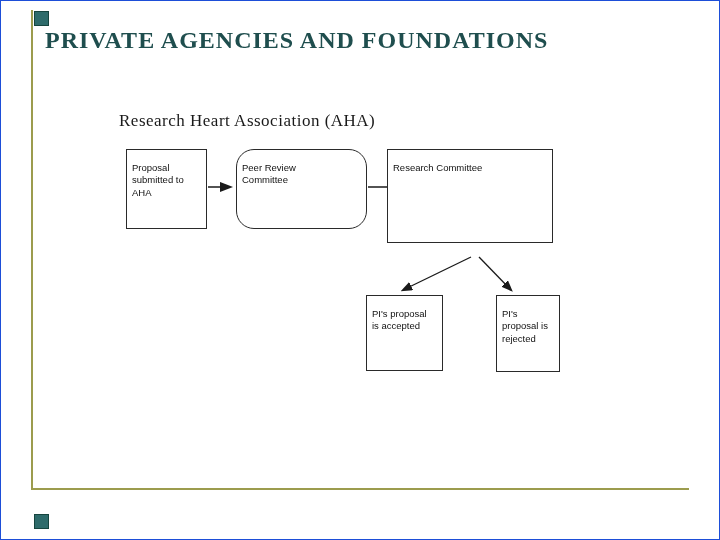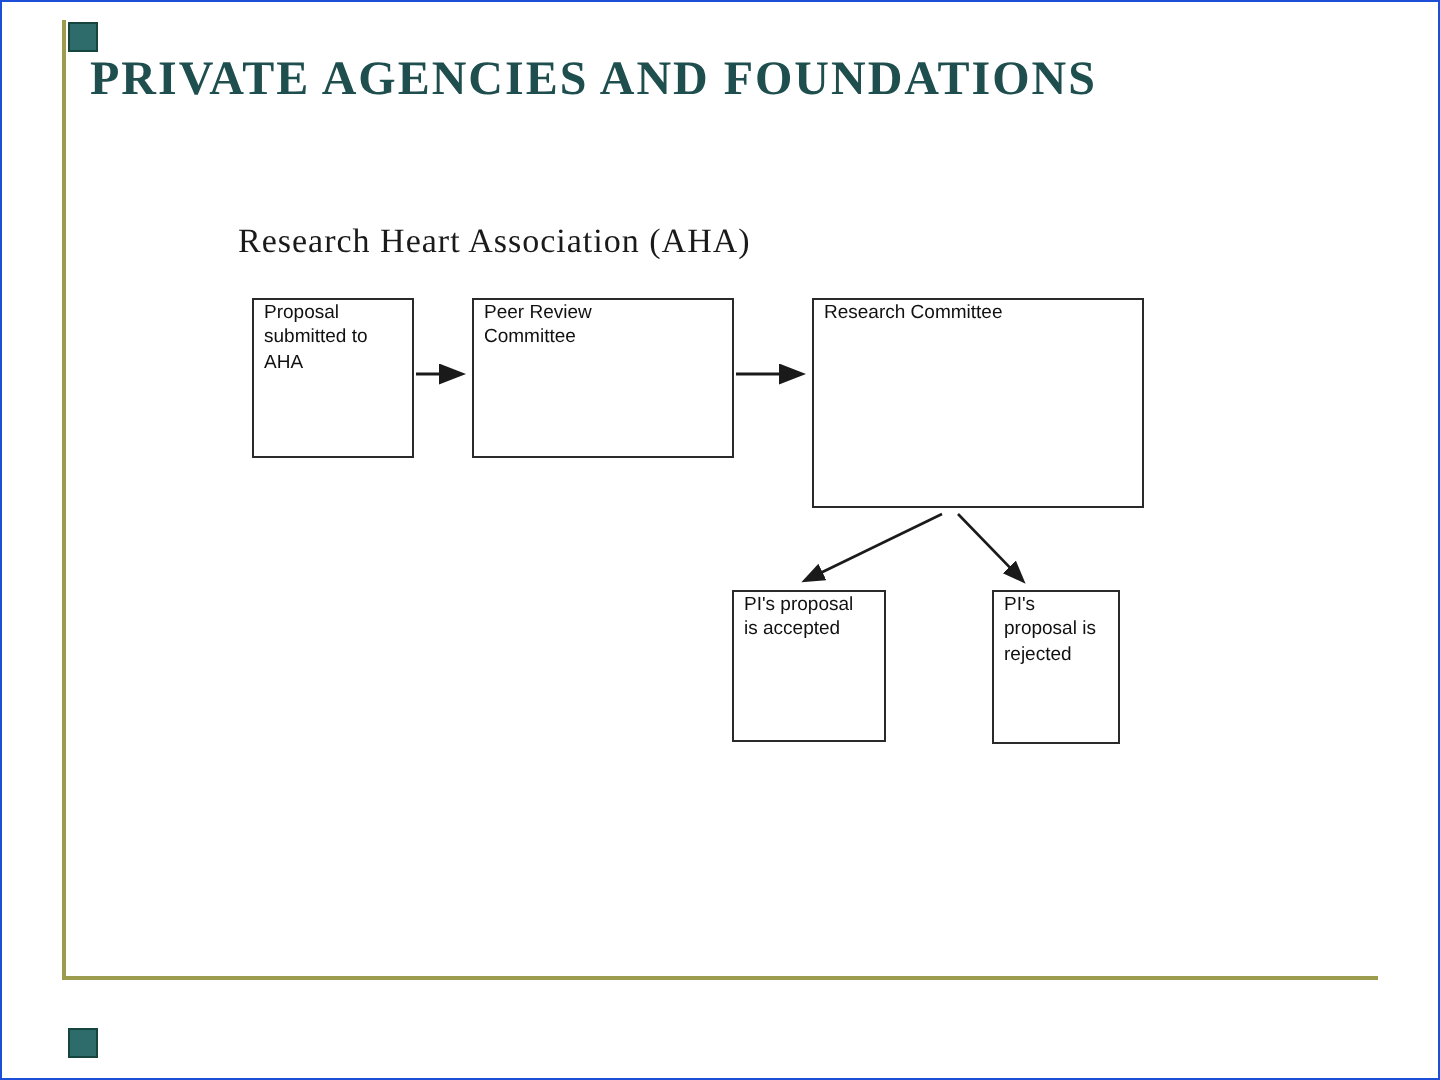--- a/index.html
+++ b/index.html
@@ -60,36 +60,36 @@
     font-family: "Liberation Serif", serif;
     font-size: 17px;
     letter-spacing: 0.5px;
     color: #1a1a1a;
     white-space: nowrap;
   }
   .box {
     position: absolute;
     background: #ffffff;
     border: 1px solid #2a2a2a;
-    padding: 1px 5px;
+    padding: 12px 5px;
     box-sizing: border-box;
     font-size: 9.5px;
     line-height: 1.3;
     color: #111;
   }
   .box-title { display: block; }
   .box-desc {
     display: block;
     font-style: italic;
   }
   .box1 { left: 125px; top: 148px; width: 81px; height: 80px; }
   .box1 .box-title { max-width: 55px; }
-  .box2 { left: 235px; top: 148px; width: 131px; height: 80px; }
+  .box2 { left: 235px; top: 148px; width: 131px; height: 80px; border-radius: 18px; }
   .box2 .box-title { max-width: 78px; }
-  .box3 { left: 405px; top: 148px; width: 166px; height: 105px; }
+  .box3 { left: 386px; top: 148px; width: 166px; height: 94px; }
   .box4 { left: 365px; top: 294px; width: 77px; height: 76px; }
   .box4 .box-title { max-width: 58px; }
   .box5 { left: 495px; top: 294px; width: 64px; height: 77px; }
   .box5 .box-title { max-width: 58px; }
   .connectors {
     position: absolute;
     left: 0;
     top: 0;
     pointer-events: none;
   }

